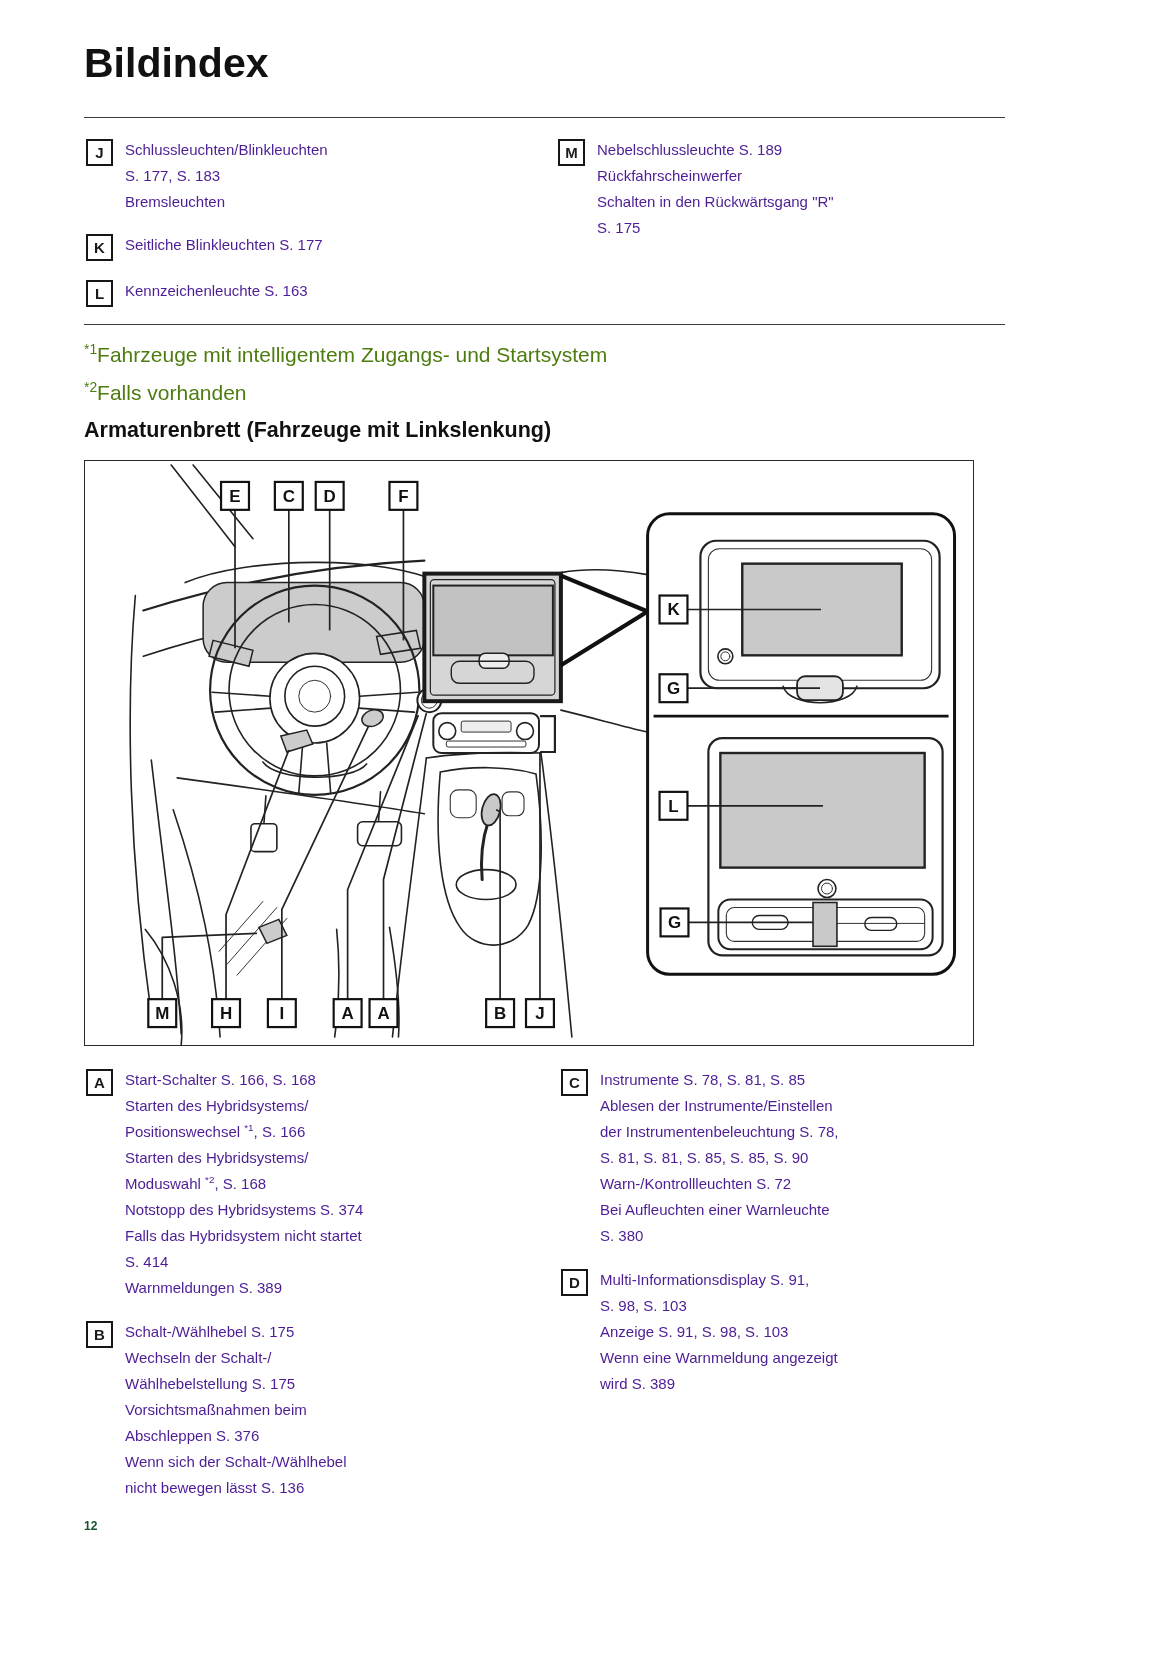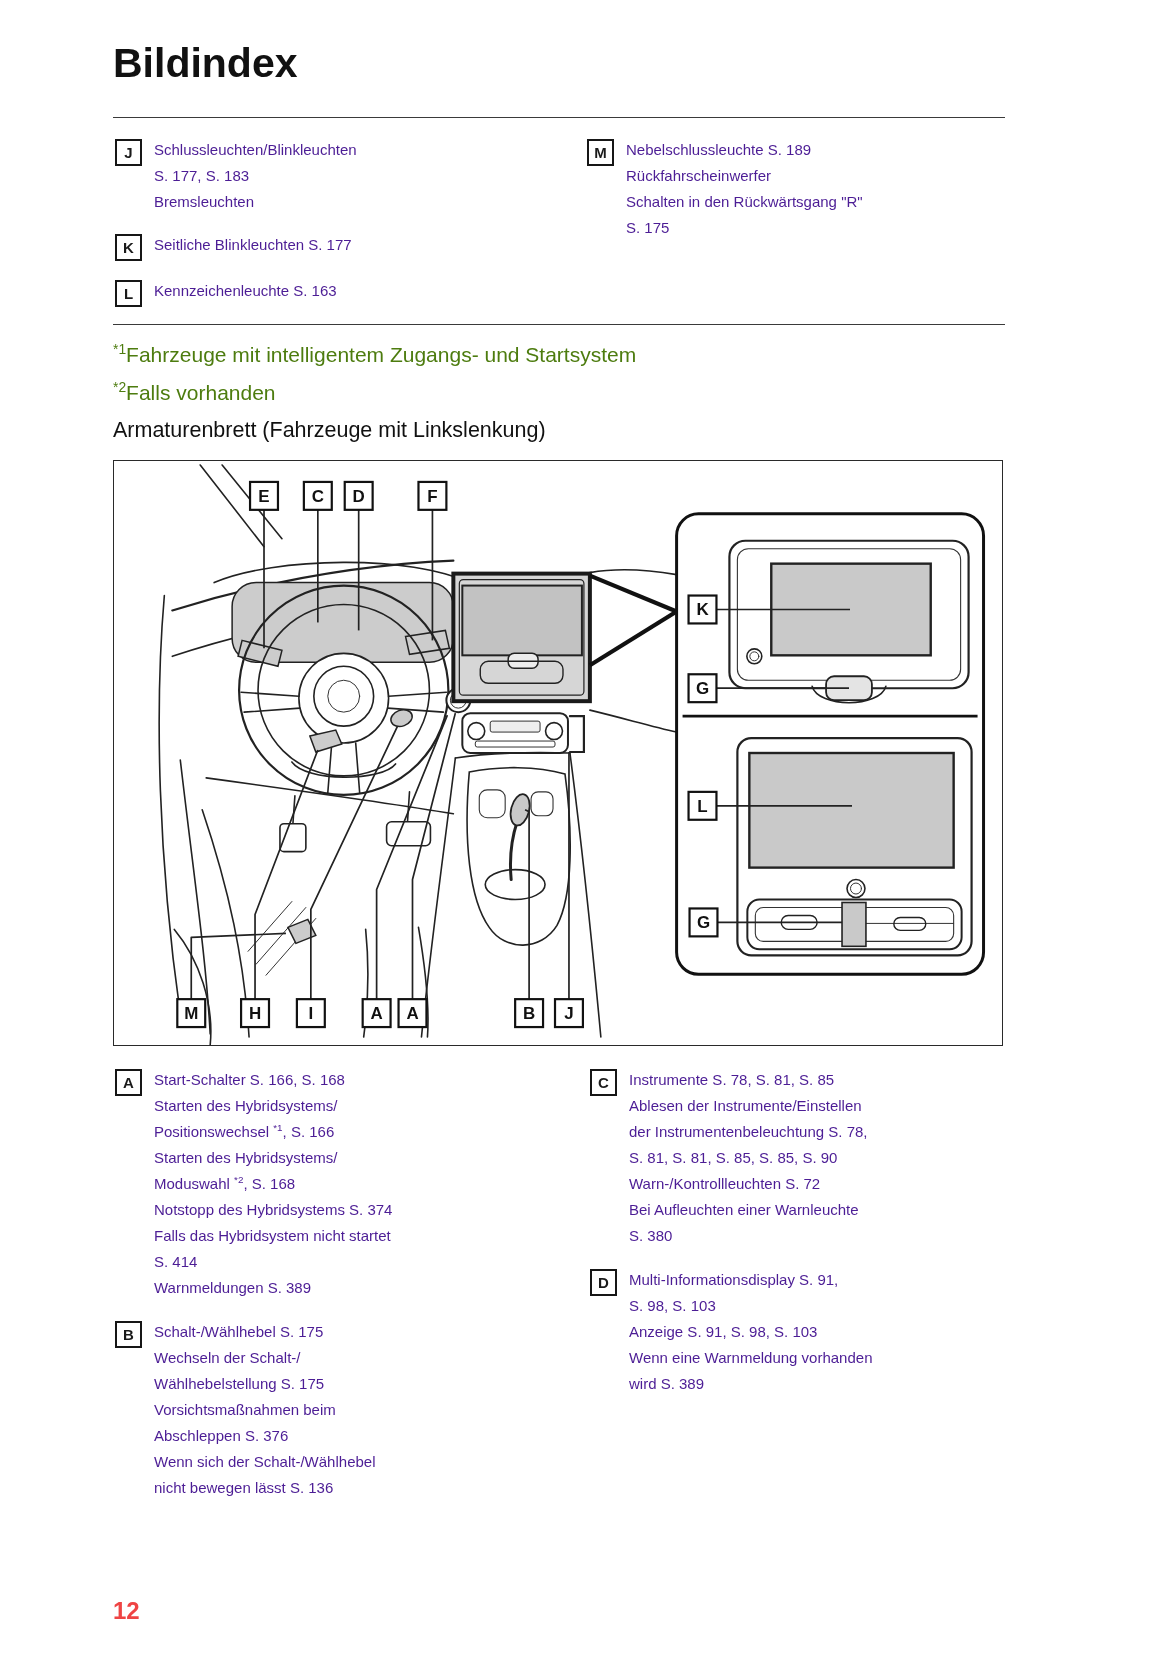--- a/index.html
+++ b/index.html
@@ -1,33 +1,33 @@
 <!DOCTYPE html>
 <html><head>
 <meta charset="utf-8">
 <style>
   html,body{margin:0;padding:0;background:#fff;}
   body{width:1165px;height:1653px;color:#1a1a1a;font-family:"Liberation Sans",sans-serif;overflow:hidden;}
-  .page{box-sizing:border-box;padding:40px 160px 0 113px;width:1165px;}
+  .page{box-sizing:border-box;padding:40px 160px 0 84px;width:1165px;}
   h1.title{font-size:41px;font-weight:800;margin:0 0 30px 0;color:#111;}
   .rule{border:none;border-top:1.7px solid #3a3a3a;margin:0;}
   .top-cols{display:grid;grid-template-columns:472px 1fr;padding:19px 0 0 0;}
   .item{display:flex;align-items:flex-start;margin-bottom:17px;}
   .keybox{flex:0 0 auto;width:23px;height:23px;border:2px solid #161616;display:flex;align-items:center;justify-content:center;font-size:15px;font-weight:700;margin:2px 12px 0 2px;background:#fff;}
   .lines{font-size:15px;line-height:26px;color:#4c1d95;}
   .t-line{white-space:nowrap;}
   sup{font-size:66%;vertical-align:super;line-height:0;}
   .footnotes{padding:17px 0 0 0;}
   .footnote{font-size:21px;line-height:25px;margin-bottom:13px;color:#4d7c0f;}
-  h2.sect{font-size:21.5px;font-weight:400;margin:13px 0 17px 0;color:#111;}
+  h2.sect{font-size:21.5px;font-weight:700;margin:13px 0 17px 0;color:#111;}
   .diagram{width:890px;height:586px;border:1.6px solid #2a2a2a;box-sizing:border-box;background:#fff;}
   .diagram svg{display:block;width:100%;height:100%;}
   .bot-cols{display:grid;grid-template-columns:475px 1fr;padding-top:21px;}
   .bot-cols .item{margin-bottom:18px;}
-  .pageno{font-size:24px;font-weight:700;margin-top:78px;color:#ef4444;}
+  .pageno{font-size:12px;font-weight:700;color:#14532d;}
   
   .ln{stroke:#222;fill:none;stroke-width:1.6;stroke-linecap:round;}
   .ln2{stroke:#222;fill:none;stroke-width:2.2;stroke-linecap:round;}
   .thin{stroke:#333;fill:none;stroke-width:1;stroke-linecap:round;}
   .screen{fill:#c9c9c9;stroke:#222;stroke-width:2.4;}
   .graysh{fill:#cccccc;stroke:#222;stroke-width:1.5;}
   .lead{stroke:#222;stroke-width:1.7;fill:none;stroke-linejoin:round;}
   .cbox{fill:#fff;stroke:#111;stroke-width:2.2;}
   .ctext{font-family:"Liberation Sans",sans-serif;font-size:17px;font-weight:700;fill:#111;text-anchor:middle;}
 </style>
@@ -287,21 +287,21 @@
             <div class="t-line">Bei Aufleuchten einer Warnleuchte</div>
             <div class="t-line">S. 380</div>
           </div>
         </div>
         <div class="item">
           <span class="keybox">D</span>
           <div class="lines">
             <div class="t-line">Multi-Informationsdisplay S. 91,</div>
             <div class="t-line">S. 98, S. 103</div>
             <div class="t-line">Anzeige S. 91, S. 98, S. 103</div>
-            <div class="t-line">Wenn eine Warnmeldung vorhanden</div>
+            <div class="t-line">Wenn eine Warnmeldung angezeigt</div>
             <div class="t-line">wird S. 389</div>
           </div>
         </div>
       </div>
   </div>
 
   <div class="pageno">12</div>
 
 </div>
 

